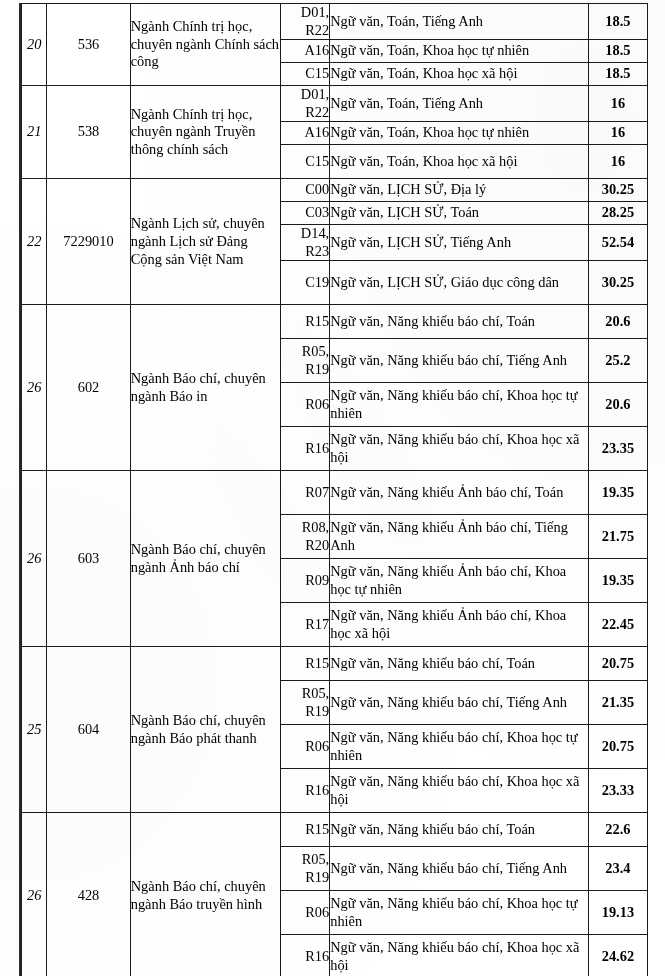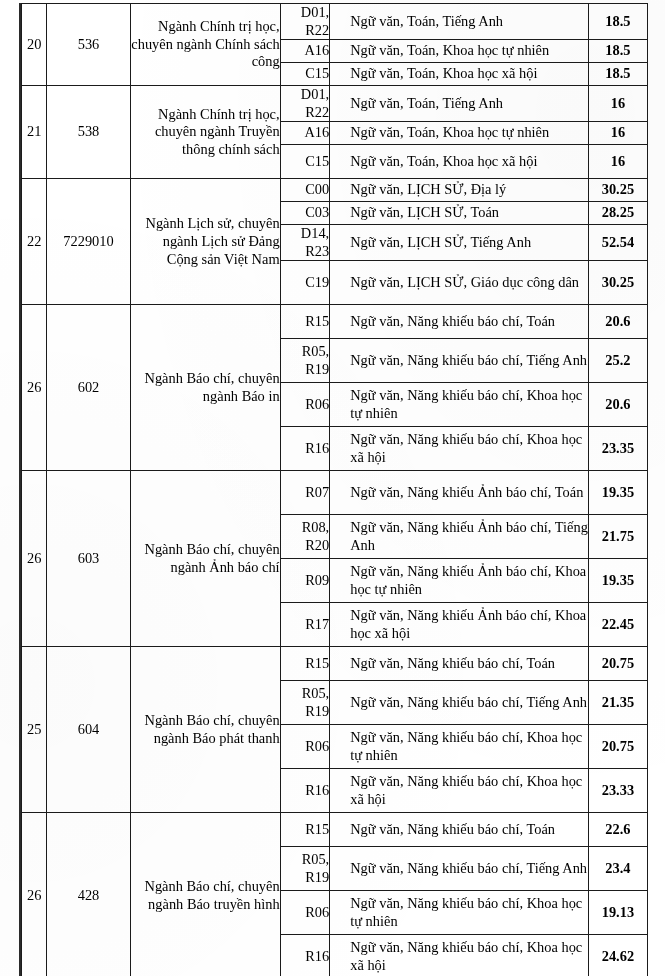--- a/index.html
+++ b/index.html
@@ -45,39 +45,38 @@
   table.admissions td {
     border: 1px solid #1b1b1b;
     padding: 0;
     vertical-align: middle;
     background: transparent;
   }
   
   table.admissions {
     box-shadow: -2px 0 0 0 #2a2a2a;
   }
-  .c-idx   { width: 24px;  text-align: center; }
+  .c-idx   { width: 24px;  text-align: center; font-style: italic; }
   .c-code  { width: 79px;  text-align: center; }
   .c-major { width: 142px; text-align: left;  }
   .c-comb  { width: 47px;  text-align: right; }
   .c-subj  { width: 245px; text-align: left;  }
   .c-score { width: 56px;  text-align: center; font-weight: bold; }
 
-  .cellpad-major { padding: 2px 4px 2px 6px; text-align: right; }
+  .cellpad-major { padding: 2px 4px 2px 6px; }
   .cellpad-subj  { padding: 2px 4px 2px 5px; }
   .cellpad-comb  { padding: 2px 2px; }
   .cellpad-num   { padding: 2px 2px; }
 
   .major-text {
     display: block;
     white-space: pre-line;
   }
   .subj-text {
     display: block;
-    margin-left: 20px;
   }
   .idx-text, .code-text, .comb-text, .score-text {
     display: block;
   }
   
   tr.h-sm td { height: 22px; }
   tr.h-md td { height: 33px; }
   tr.h-lg td { height: 43px; }
 </style>
 </head>

